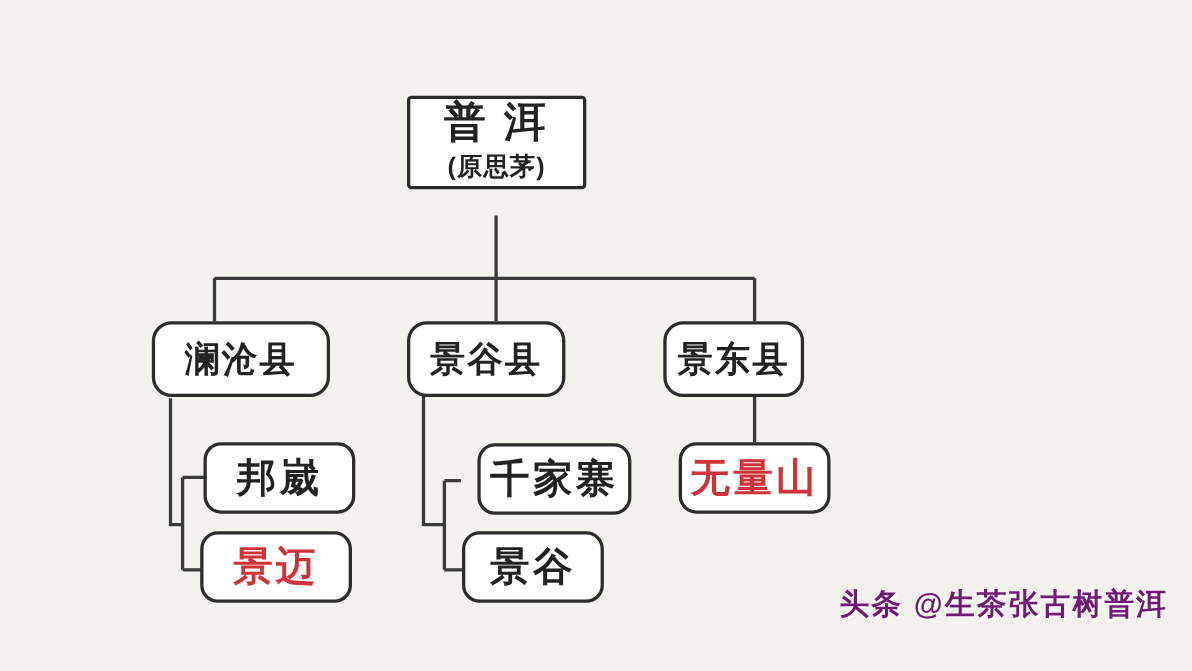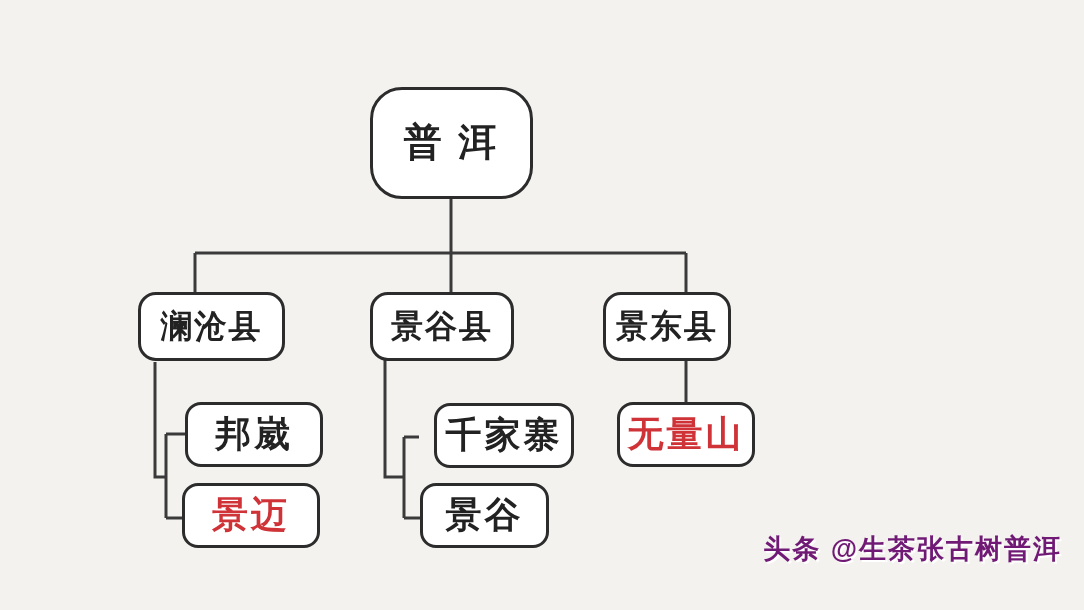--- a/index.html
+++ b/index.html
@@ -30,22 +30,22 @@
     display: flex;
     flex-direction: column;
     align-items: center;
     justify-content: center;
     color: #222222;
   }
   .root-box {
     left: 370px;
     top: 87px;
     width: 163px;
-    height: 112px;
-    border-radius: 32px;
+    height: 85px;
+    border-radius: 4px;
     text-align: center;
   }
   .root-title {
     font-size: 38px;
     font-weight: 700;
     letter-spacing: 3px;
     line-height: 1.1;
     white-space: pre;
   }
   .root-subtitle {
@@ -54,21 +54,21 @@
     margin-top: 3px;
     letter-spacing: 1px;
   }
   .county {
     height: 69px;
     border-radius: 18px;
     font-size: 32px;
     font-weight: 600;
     letter-spacing: 2px;
   }
-  .county-lancang { left: 138px; top: 292px; width: 147px; }
+  .county-lancang { left: 138px; top: 292px; width: 162px; }
   .county-jinggu  { left: 370px; top: 292px; width: 144px; }
   .county-jingdong{ left: 603px; top: 292px; width: 128px; }
   .leaf {
     height: 65px;
     border-radius: 16px;
     font-size: 36px;
     font-weight: 600;
     letter-spacing: 3px;
   }
   .leaf-bangwai   { left: 185px; top: 402px; width: 138px; }
@@ -104,20 +104,21 @@
              M166,518 H183
              M385,360 V477 H404
              M404,437 V518
              M404,437 H419
              M404,518 H421
              M686,360 V402" fill="none" stroke="#3a3a3a" stroke-width="3"></path>
   </svg>
 
   <div class="node root-box">
     <div class="root-title">普 洱</div>
+    <div class="root-subtitle">(原思茅)</div>
   </div>
 
   <div class="node county county-lancang">
     <span>澜沧县</span>
   </div>
   <div class="node county county-jinggu">
     <span>景谷县</span>
   </div>
   <div class="node county county-jingdong">
     <span>景东县</span>

